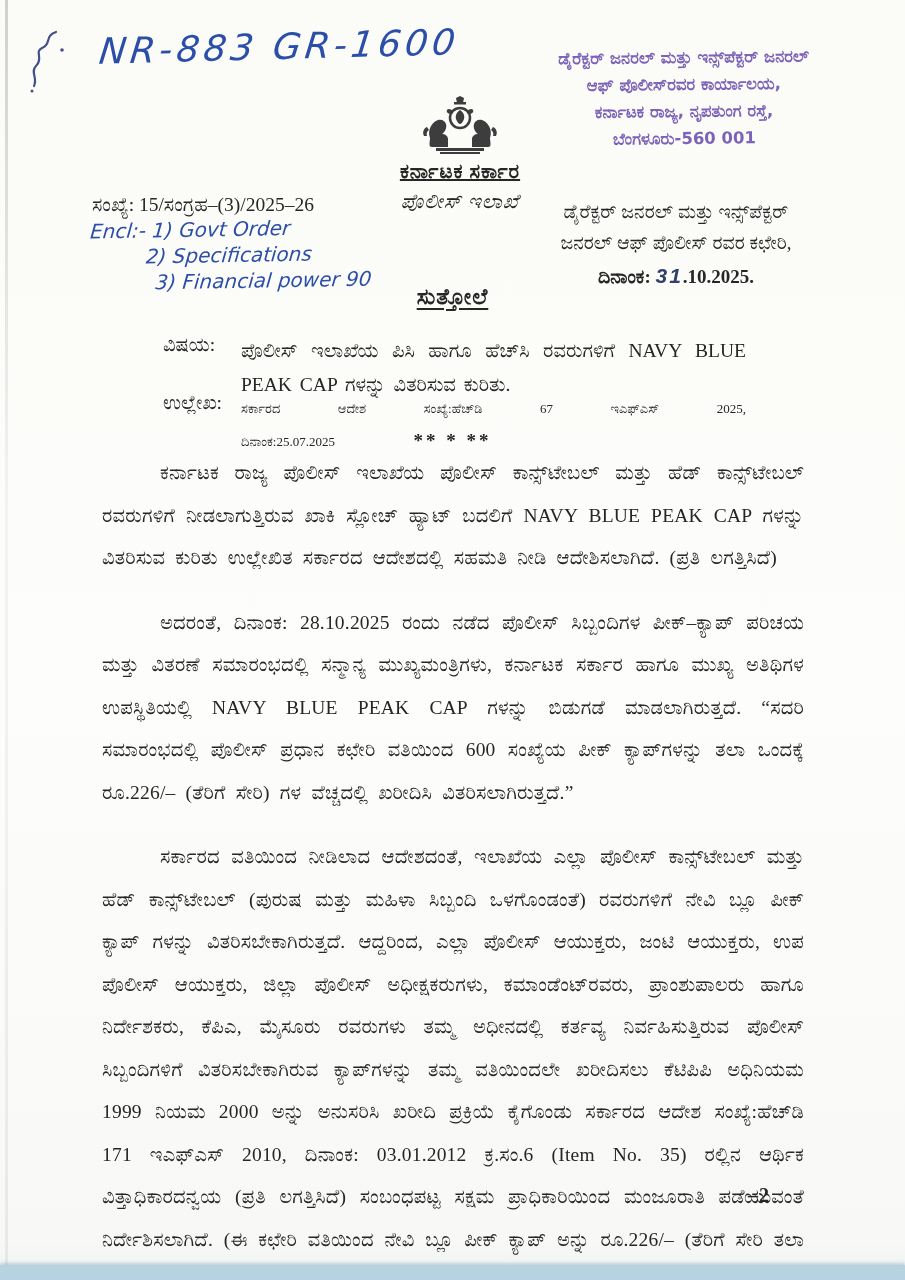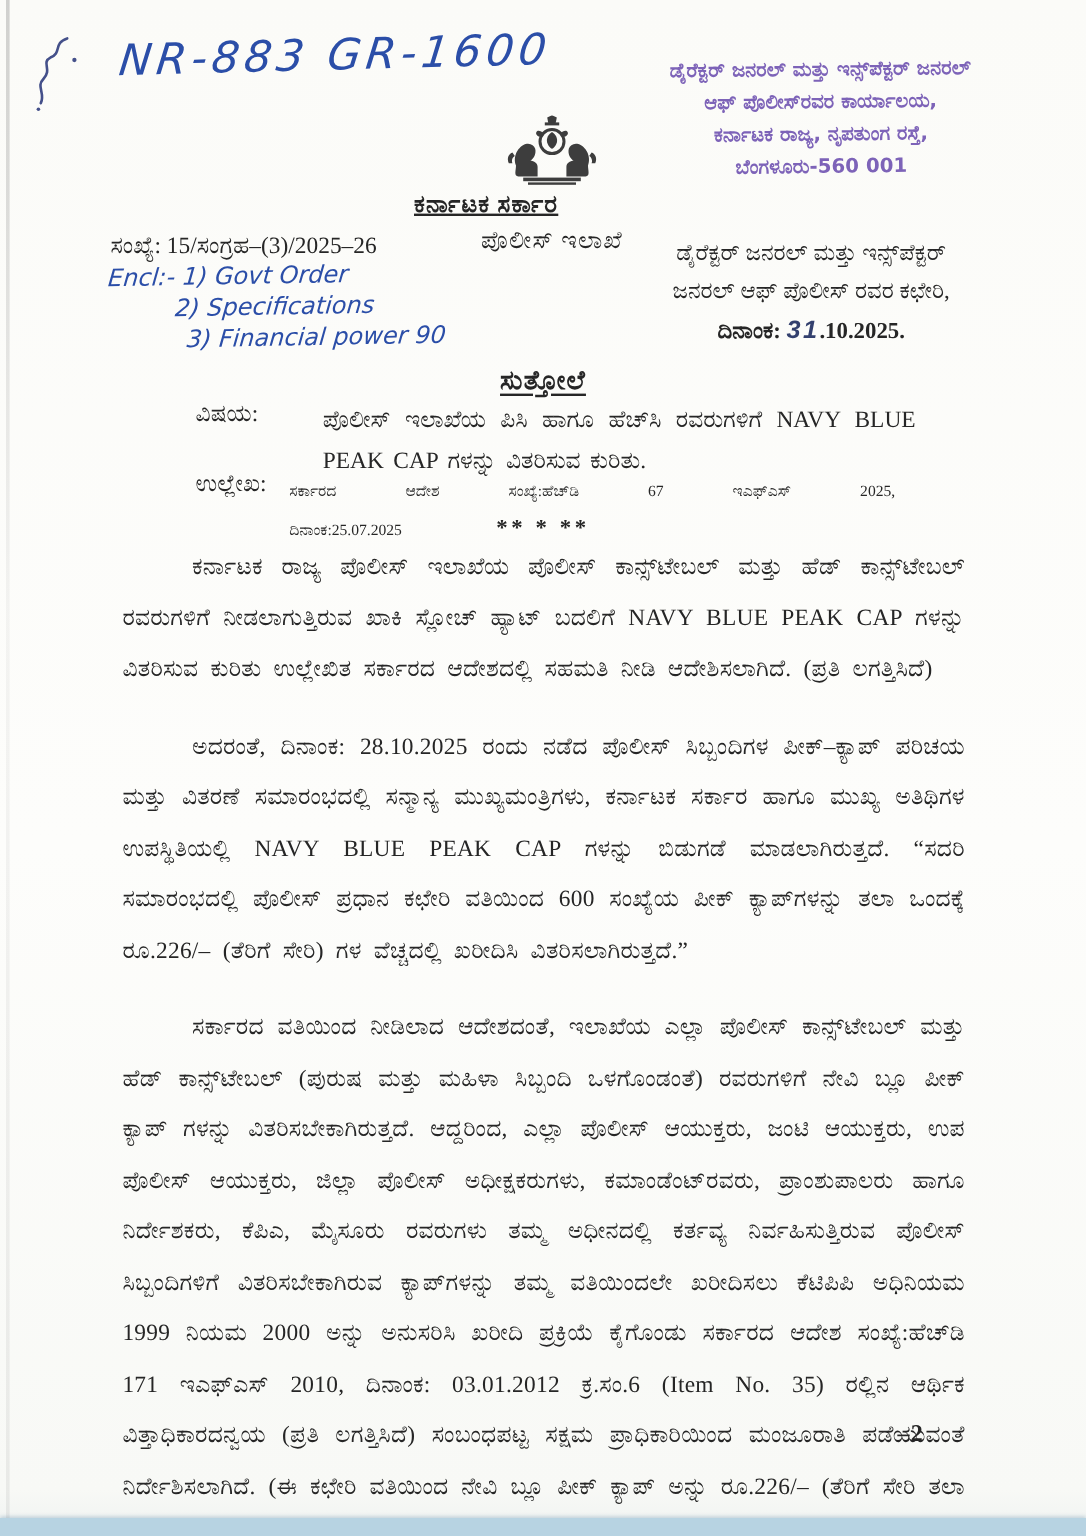--- a/index.html
+++ b/index.html
@@ -43,48 +43,48 @@
     position:absolute; left:468px; top:44px; width:432px;
     text-align:center; color:#7d63b8;
     font-family:"DejaVu Sans", sans-serif;
     font-size:16.5px; font-weight:bold; line-height:27px;
     transform:rotate(-0.6deg);
   }
   
   .emblem{ position:absolute; left:416px; top:96px; }
   .govt-title{
     position:absolute; left:345px; top:160px; width:230px;
-    text-align:left; font-weight:bold; font-size:20px;
+    text-align:center; font-weight:bold; font-size:20px;
     text-decoration:underline; letter-spacing:1px;
   }
   .dept-title{
     position:absolute; left:345px; top:190px; width:230px;
-    text-align:center; font-size:20px; letter-spacing:1px;
+    text-align:center; font-size:20px; letter-spacing:1px;font-style:italic;
   }
   .doc-number{ position:absolute; left:92px; top:194px; font-size:19.5px; }
   
   .office-block{
     position:absolute; left:472px; top:196px; width:408px;
     text-align:center; font-size:19px; line-height:31px;
   }
   .office-block .date-line{ margin-top:2px; font-weight:bold; }
   .date-day{
     color:#33406e; font-family:Liberation Sans, sans-serif;
     font-style:italic; font-size:21px; letter-spacing:2px;
   }
   .heading{
-    position:absolute; left:0; top:304px; width:905px;
+    position:absolute; left:0; top:284px; width:905px;
     text-align:center; font-size:22px; font-weight:bold;
     letter-spacing:1px;
   }
   .heading span{ text-decoration:underline; text-underline-offset:4px; }
   
   .subj-row{ position:absolute; left:163px; top:334px; width:600px; display:flex; }
   .subj-label{ width:78px; flex:none; font-size:19.5px; }
-  .subj-text{ width:505px; font-size:19.5px; line-height:34px; text-align:justify; word-spacing:3px;margin-left:28px; }
+  .subj-text{ width:505px; font-size:19.5px; line-height:34px; text-align:justify; word-spacing:3px; }
   .ref-row{ position:absolute; left:163px; top:392px; width:600px; display:flex; }
   .ref-label{ width:78px; flex:none; font-size:19.5px; }
   .ref-body{ width:505px; font-size:13px; line-height:33px; }
   .ref-l1{ text-align:justify; text-align-last:justify; }
   .separator{
     position:absolute; left:0; top:430px; width:905px;
     text-align:center; font-size:19px; font-weight:bold; letter-spacing:3px;
   }
   
   .body-text{

